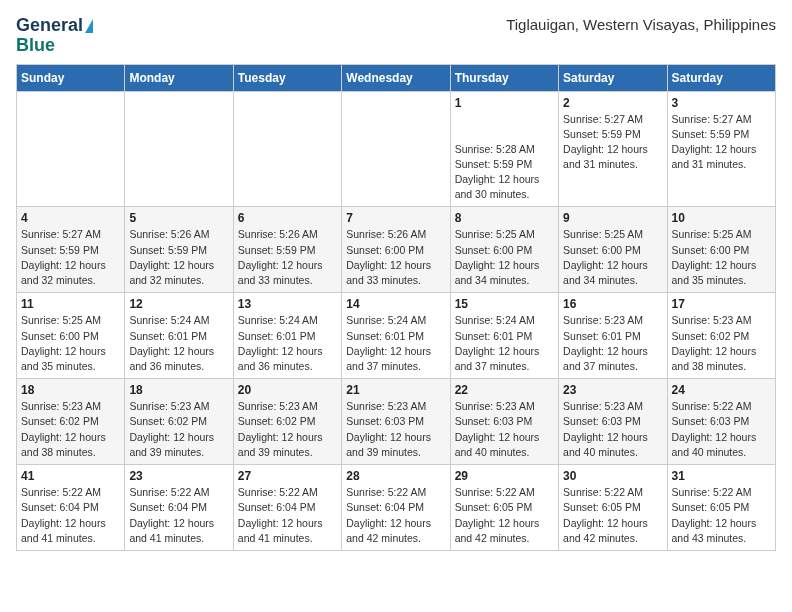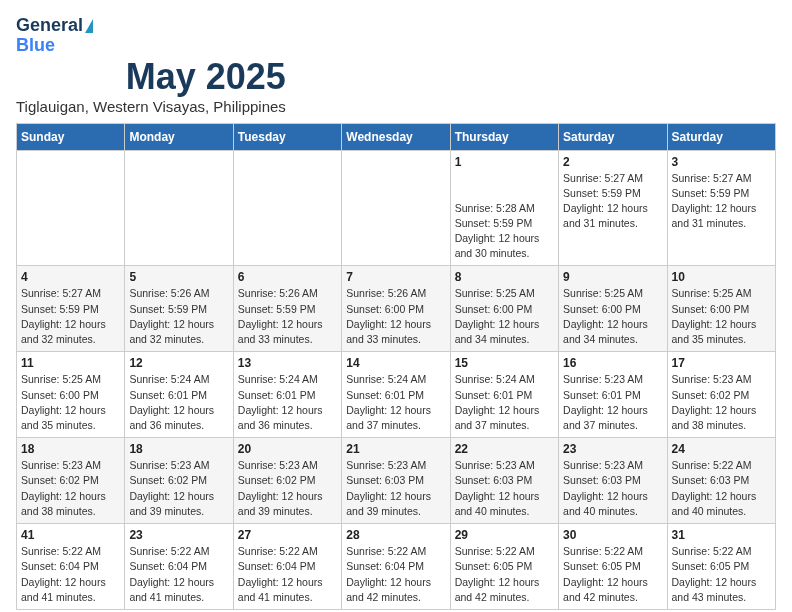--- a/index.html
+++ b/index.html
@@ -8,21 +8,20 @@
       background: #fff;
       width: 792px;
       min-height: 612px;
       padding: 16px;
     }
     .header {
       display: flex;
       justify-content: space-between;
       align-items: flex-start;
       margin-bottom: 8px;
-      flex-direction: column;
     }
     .logo {
       display: flex;
       flex-direction: column;
       align-items: flex-start;
     }
     .logo-text {
       font-size: 18px;
       font-weight: bold;
       color: #1a3a5c;
@@ -93,24 +92,23 @@
   </style>
 </head>
 <body>
 
 <div class="header">
   <div class="logo">
     <div style="display:flex;align-items:center;">
       <span class="logo-text">General</span>
       <span class="logo-triangle"></span>
     </div>
-    <span class="logo-text" style="color:#3b82f6;font-size:18px;font-weight:bold;">Blue</span>
+    <span class="logo-text" style="color:#0f766e;font-size:18px;font-weight:bold;">Blue</span>
   </div>
   <div class="title-block">
-    <div class="month-title">May 2025</div>
     <div class="location-title">Tiglauigan, Western Visayas, Philippines</div>
   </div>
 </div>
 
 <table class="calendar">
   <thead>
     <tr>
     <th>Sunday</th>
         <th>Monday</th>
         <th>Tuesday</th>

